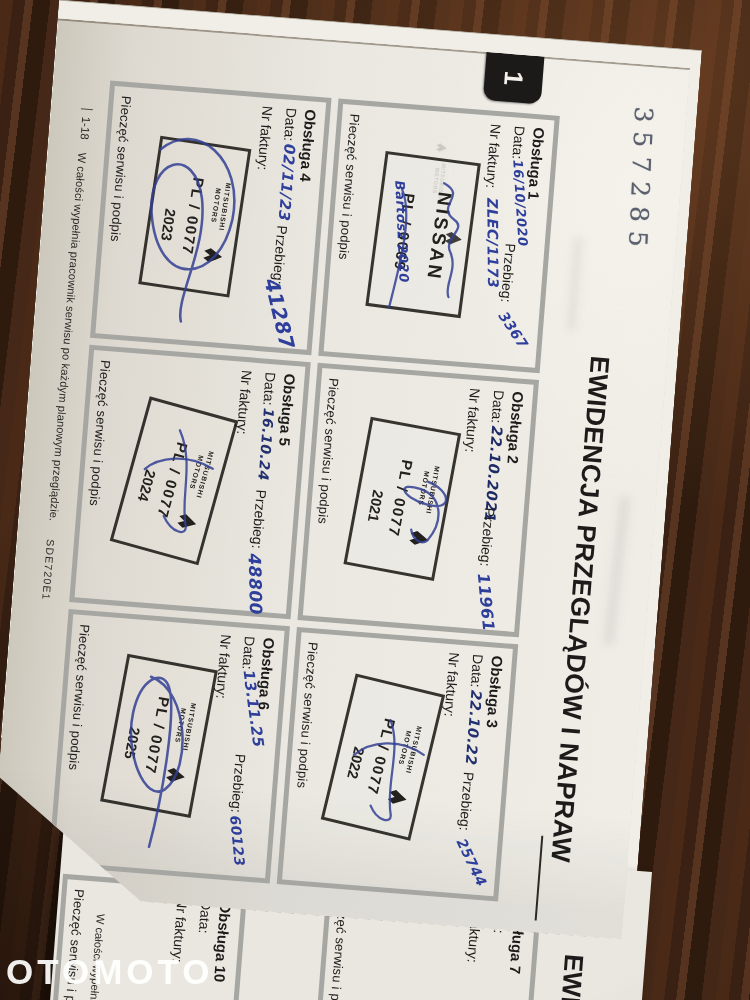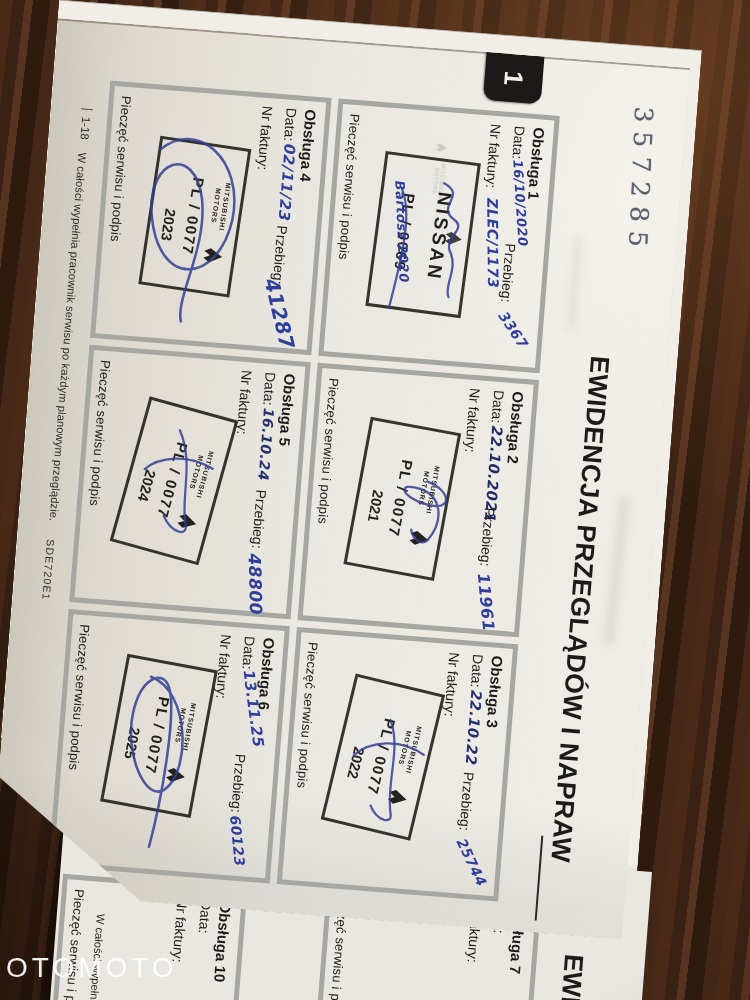--- a/index.html
+++ b/index.html
@@ -94,21 +94,21 @@
   
   .p2-title{position:absolute;left:88px;top:56px;font-size:26.5px;font-weight:bold;
     color:#1c1b1a;white-space:nowrap;}
   .p2-cell{position:absolute;border:5px solid #a6a6a2;padding:7px 10px;box-sizing:border-box;
     width:262px;}
   .p2-c7{left:25px;top:108px;height:215px;}
   .p2-c10{left:48px;top:402px;height:185px;}
   .p2-note{position:absolute;left:85px;top:540px;font-size:11.2px;color:#2a2927;white-space:nowrap;}
   
   .watermark{position:absolute;left:6px;top:952px;z-index:60;color:rgba(255,255,255,.93);
-    font-size:28px;font-weight:normal;letter-spacing:4px;}
+    font-size:35px;font-weight:bold;letter-spacing:4px;}
 </style>
 </head>
 <body>
 
 <div class="scene">
 
   <div class="rot page-behind"></div>
 
   <div class="rot page2">
     <div class="p2-title">EWIDENCJA PRZEGLĄDÓW I NAPRAW</div>

